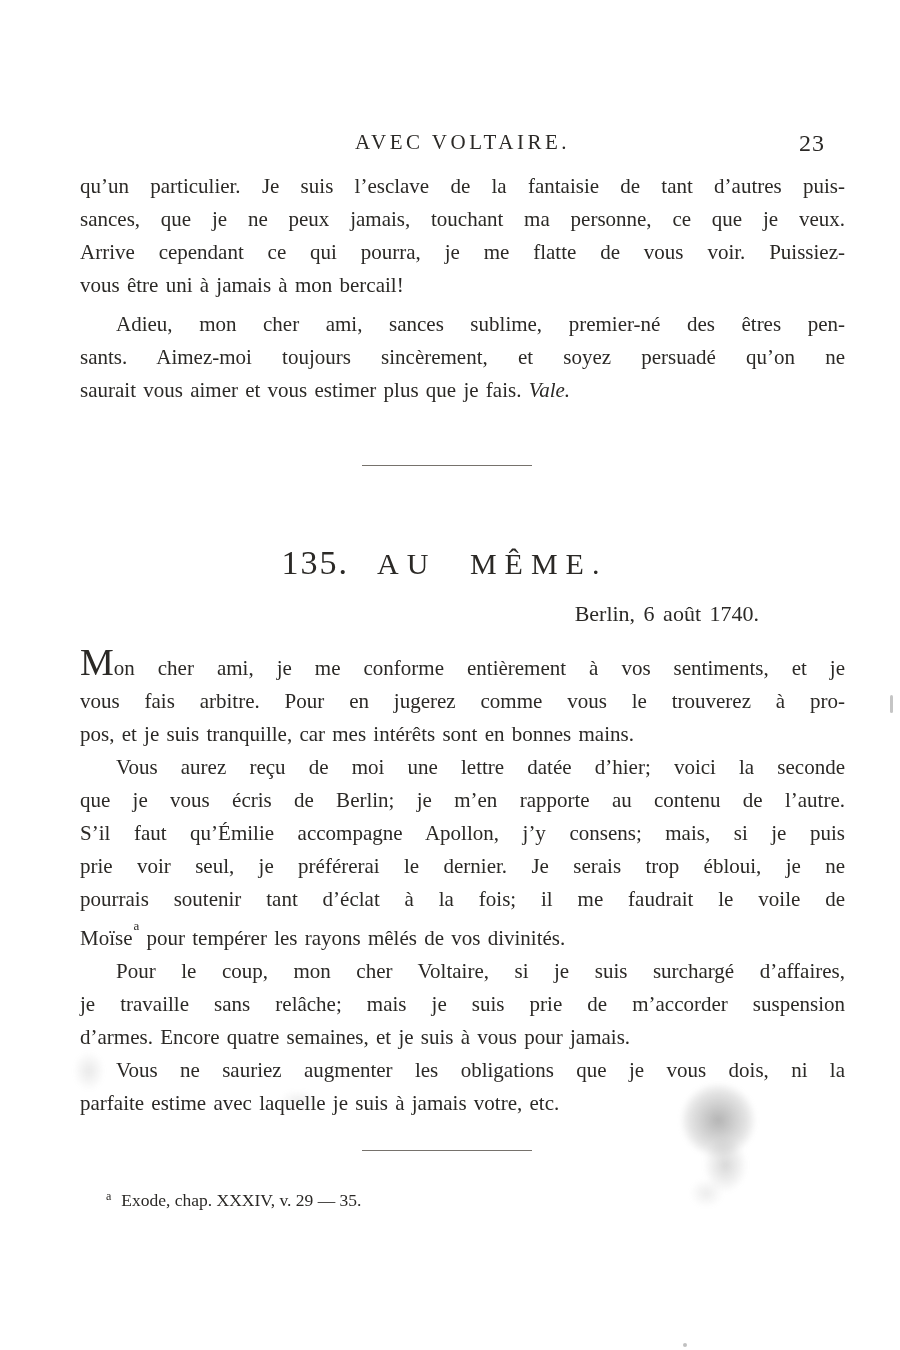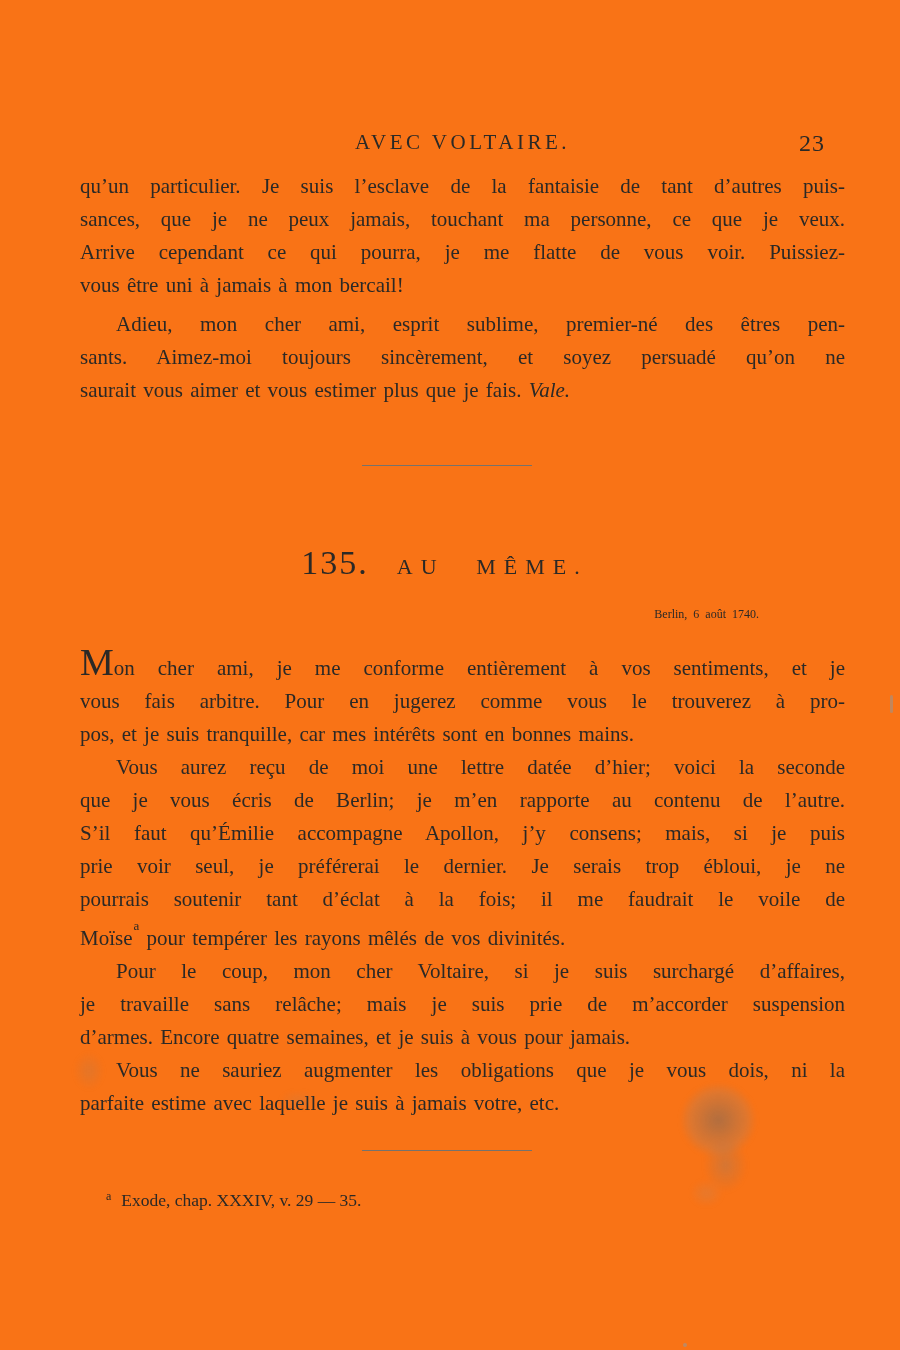--- a/index.html
+++ b/index.html
@@ -2,21 +2,21 @@
 <html><head>
 <meta charset="utf-8">
 <style>
   html, body { margin: 0; padding: 0; }
   body { background: #e8e8e6; }
 
   .page {
     position: relative;
     width: 900px;
     height: 1350px;
-    background: #f97316;
+    background: #ffffff;
     font-family: "Liberation Serif", "DejaVu Serif", serif;
     color: #2b2926;
     overflow: hidden;
   }
 
   .body-col {
     position: absolute;
     left: 80px;
     top: 0;
     width: 765px;
@@ -73,31 +73,31 @@
     text-align: center;
     line-height: 38px;
     white-space: nowrap;
   }
   .section-number {
     font-size: 34px;
     letter-spacing: 2px;
     margin-right: 28px;
   }
   .section-title {
-    font-size: 22px;
+    font-size: 30px;
     letter-spacing: 8px;
     word-spacing: 18px;
   }
 
   
   .dateline {
     margin-top: 14px;
     text-align: right;
     padding-right: 86px;
-    font-size: 12px;
+    font-size: 22px;
     line-height: 24px;
     word-spacing: 3px;
   }
 
   .letter-start { margin-top: 20px; }
 
   .initial {
     font-size: 38px;
     letter-spacing: 0;
   }
@@ -172,21 +172,21 @@
     </div>
 
     <div class="para p-cont">
       <div class="ln j">qu’un particulier. Je suis l’esclave de la fantaisie de tant d’autres puis-</div>
       <div class="ln j">sances, que je ne peux jamais, touchant ma personne, ce que je veux.</div>
       <div class="ln j">Arrive cependant ce qui pourra, je me flatte de vous voir. Puissiez-</div>
       <div class="ln">vous être uni à jamais à mon bercail!</div>
     </div>
 
     <div class="para p-adieu">
-      <div class="ln j ind">Adieu, mon cher ami, esprit sublime, premier-né des êtres pen-</div>
+      <div class="ln j ind">Adieu, mon cher ami, sances sublime, premier-né des êtres pen-</div>
       <div class="ln j">sants. Aimez-moi toujours sincèrement, et soyez persuadé qu’on ne</div>
       <div class="ln">
         <span>saurait vous aimer et vous estimer plus que je fais. </span><span class="vale">Vale.</span>
       </div>
     </div>
 
     <div class="rule rule-1"></div>
 
     <div class="section">
       <span class="section-number">135.</span><span class="section-title">AU MÊME.</span>

